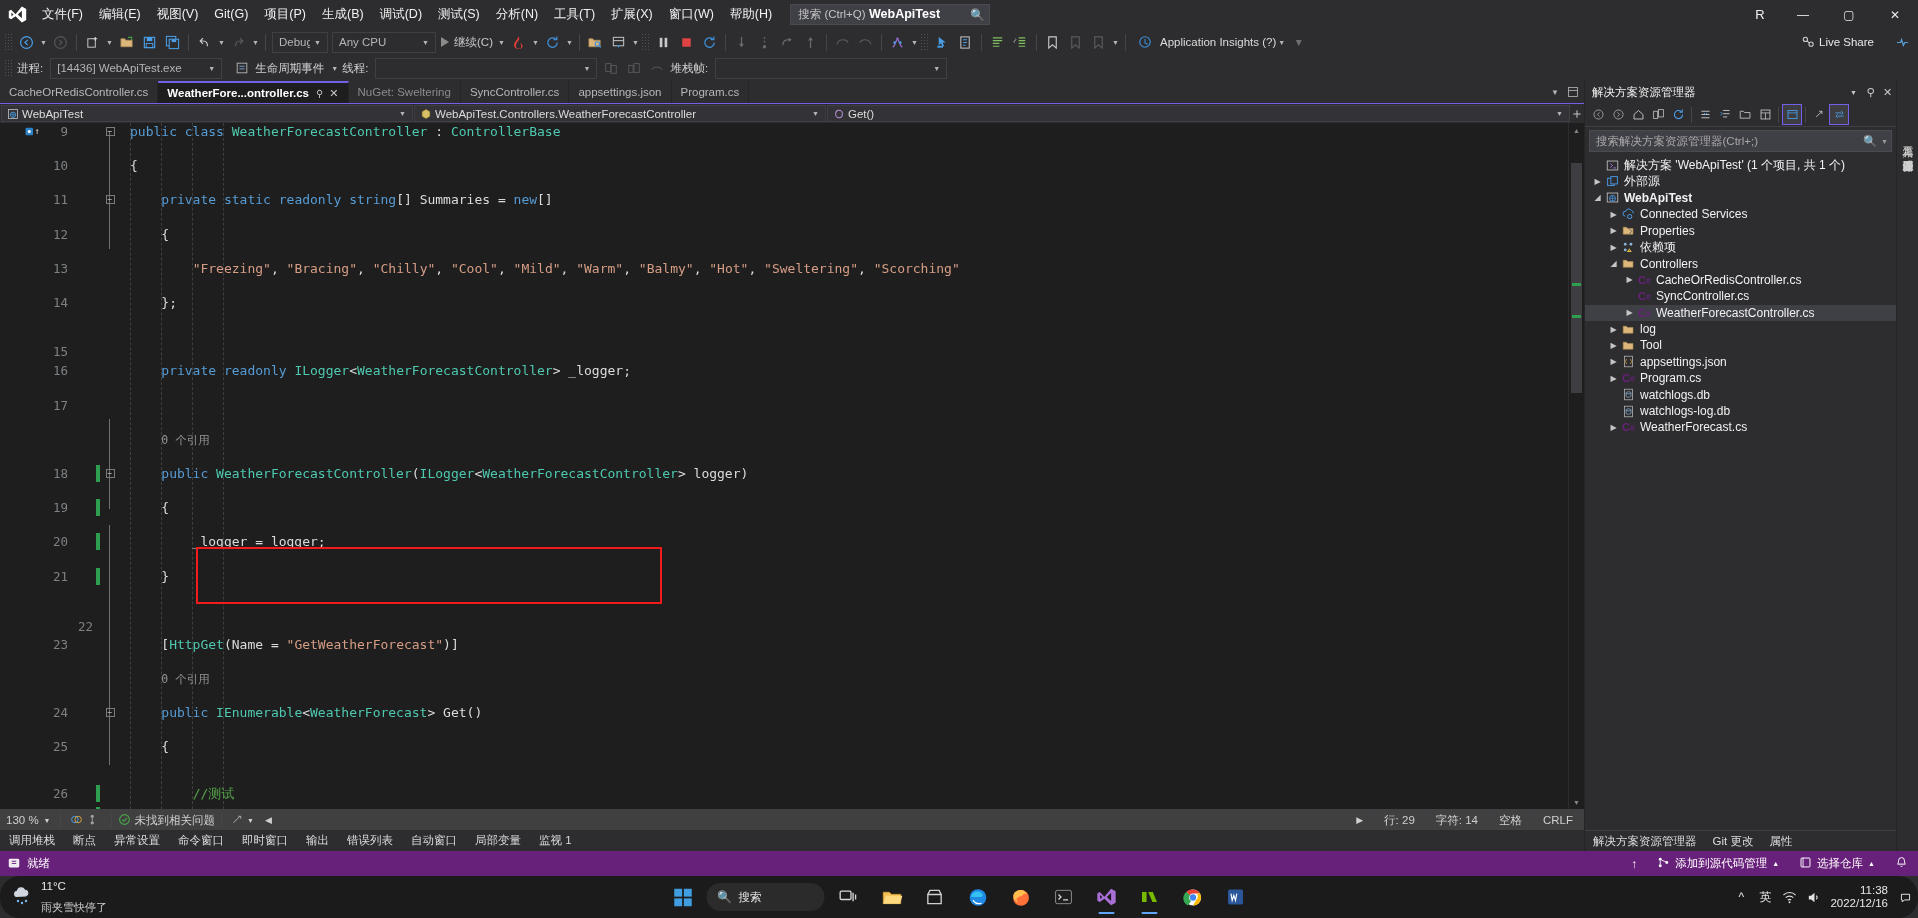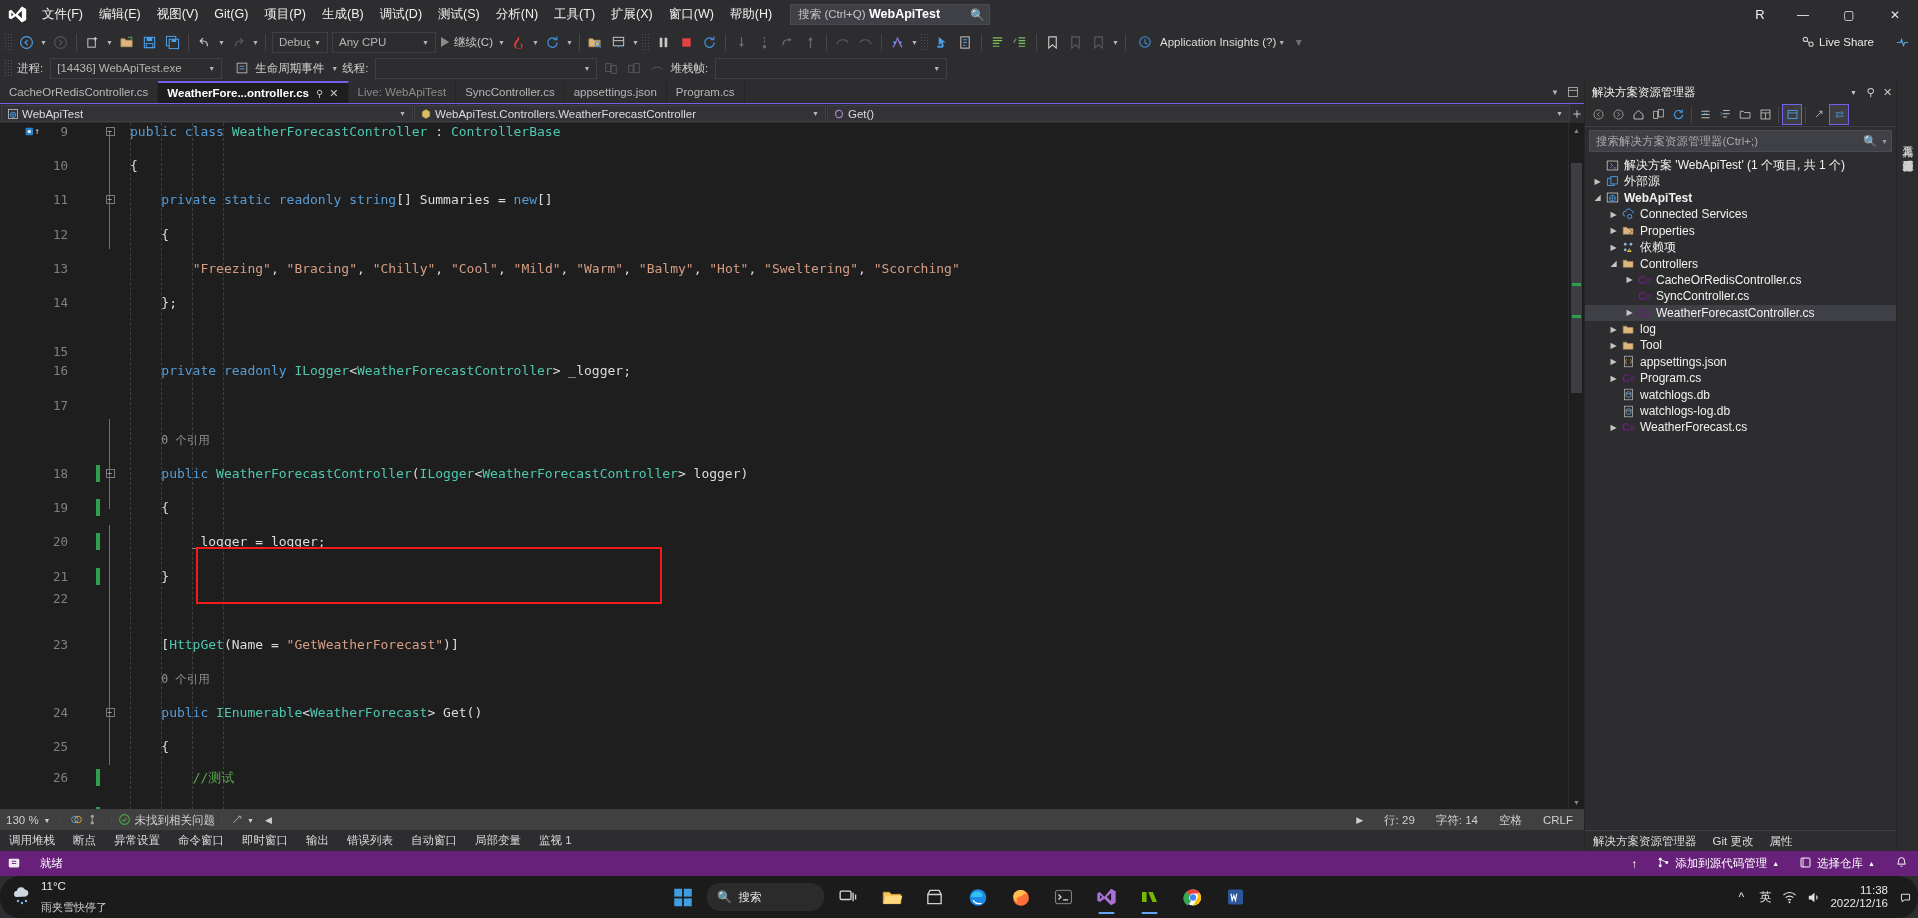--- a/index.html
+++ b/index.html
@@ -131,21 +131,21 @@
   .cs-ico{color:#68217a;font-weight:bold;font-size:11px;}
   .rp-foot{height:21px;background:#2d2d30;display:flex;align-items:center;flex:0 0 21px;font-size:11.5px;color:#dcdcdc;border-top:1px solid #3f3f46;}
   .rp-foot span{padding:0 8px;}
 
   
   .vtabs{width:22px;background:#2d2d30;flex:0 0 22px;display:flex;flex-direction:column;align-items:center;padding-top:50px;border-left:1px solid #252526;}
   .vtab{writing-mode:vertical-rl;font-size:11px;color:#d0d0d0;padding:7px 2px;white-space:nowrap;}
 
   
   .statusbar{height:25px;background:#68217a;display:flex;align-items:center;flex:0 0 25px;color:#fff;font-size:11.5px;}
-  .sb-left{display:flex;align-items:center;padding-left:7px;gap:19px;}
+  .sb-left{display:flex;align-items:center;padding-left:7px;gap:6px;}
   .sb-right{margin-left:auto;display:flex;align-items:center;}
   .sb-item{display:flex;align-items:center;gap:5px;padding:0 10px;height:25px;}
 
   
   .taskbar{height:42px;background:#1b1b1b;display:flex;align-items:center;flex:0 0 42px;position:relative;border-radius:20px;}
   .tb-weather{display:flex;align-items:center;gap:7px;padding-left:10px;width:230px;}
   .wi{width:24px;height:24px;position:relative;}
   .wtext{line-height:13px;font-size:11.5px;color:#e8e8e8;}
   .wtext .w2{color:#cfcfcf;font-size:11px;margin-top:8px;}
   .tb-center{position:absolute;left:50%;transform:translateX(-50%);display:flex;align-items:center;gap:5px;}
@@ -475,21 +475,21 @@
       <div class="tabstrip">
         <div class="tab">
           <span>CacheOrRedisController.cs</span>
         </div>
         <div class="tab active">
           <span>WeatherFore...ontroller.cs</span>
           <span class="pin">⚲</span>
           <span class="cls">✕</span>
         </div>
         <div class="tab inactive-dim">
-          <span>Live: WebApiTest</span>
+          <span>NuGet: Sweltering</span>
         </div>
         <div class="tab">
           <span>SyncController.cs</span>
         </div>
         <div class="tab">
           <span>appsettings.json</span>
         </div>
         <div class="tab">
           <span>Program.cs</span>
         </div>
@@ -561,26 +561,26 @@
               <div class="row" style="top: 68.4px;"><span class="lnum">13</span><span class="code">        <span class="s">"Freezing"</span>, <span class="s">"Bracing"</span>, <span class="s">"Chilly"</span>, <span class="s">"Cool"</span>, <span class="s">"Mild"</span>, <span class="s">"Warm"</span>, <span class="s">"Balmy"</span>, <span class="s">"Hot"</span>, <span class="s">"Sweltering"</span>, <span class="s">"Scorching"</span></span></div>
               <div class="row" style="top: 85.5px;"><span class="lnum">14</span><span class="code">    };</span></div>
               <div class="row" style="top: 117px;"><span class="lnum">15</span><span class="code"></span></div>
               <div class="row" style="top: 119.7px;"><span class="lnum">16</span><span class="code">    <span class="k">private</span> <span class="k">readonly</span> <span class="ty">ILogger</span>&lt;<span class="ty">WeatherForecastController</span>&gt; _logger;</span></div>
               <div class="row" style="top: 136.8px;"><span class="lnum">17</span><span class="code"></span></div>
               <div class="row" style="top: 153.9px;"><span class="code">    <span class="reflens">0 个引用</span></span></div>
               <div class="row" style="top: 171px;"><div class="chg-green"></div><span class="lnum">18</span><span class="fold"><span class="foldbox">−</span></span><span class="code">    <span class="k">public</span> <span class="ty">WeatherForecastController</span>(<span class="ty">ILogger</span>&lt;<span class="ty">WeatherForecastController</span>&gt; logger)</span></div>
               <div class="row" style="top: 188.1px;"><div class="chg-green"></div><span class="lnum">19</span><span class="code">    {</span></div>
               <div class="row" style="top: 205.2px;"><div class="chg-green"></div><span class="lnum">20</span><span class="code">        _logger = logger;</span></div>
               <div class="row" style="top: 222.3px;"><div class="chg-green"></div><span class="lnum">21</span><span class="code">    }</span></div>
-              <div class="row" style="top: 228px;"><span class="lnum">22</span><span class="code"></span></div>
+              <div class="row" style="top: 256px; margin-left: 25px;"><span class="lnum">22</span><span class="code"></span></div>
               <div class="row" style="top: 256.5px;"><span class="lnum">23</span><span class="code">    [<span class="ty">HttpGet</span>(Name = <span class="s">"GetWeatherForecast"</span>)]</span></div>
               <div class="row" style="top: 273.6px;"><span class="code">    <span class="reflens">0 个引用</span></span></div>
               <div class="row" style="top: 290.7px;"><span class="lnum">24</span><span class="fold"><span class="foldbox">−</span></span><span class="code">    <span class="k">public</span> <span class="ty">IEnumerable</span>&lt;<span class="ty">WeatherForecast</span>&gt; Get()</span></div>
               <div class="row" style="top: 307.8px;"><span class="lnum">25</span><span class="code">    {</span></div>
-              <div class="row" style="top: 321px;"><div class="chg-green"></div><span class="lnum">26</span><span class="code">        <span class="c">//测试</span></span></div>
+              <div class="row" style="top: 337px;"><div class="chg-green"></div><span class="lnum">26</span><span class="code">        <span class="c">//测试</span></span></div>
               <div class="row" style="top: 342px;"><div class="chg-green"></div><span class="lnum">27</span><span class="code">        _logger.LogWarning(<span class="s">"GetWeatherForecast被启动了......"</span>);</span></div>
             </div>
 
           <div class="redbox" style="left:196px;top:424px;width:466px;height:57px;"></div>
 
           <div style="position:absolute;left:25px;top:1px;width:15px;height:14px;display:flex;align-items:center;gap:1px">
             <svg width="11" height="11" viewBox="0 0 16 16">
                 <rect x="1" y="1" width="14" height="14" rx="2" fill="#2a82c8"></rect>
                 <circle cx="8" cy="8" r="3" fill="#fff"></circle>
               </svg>

